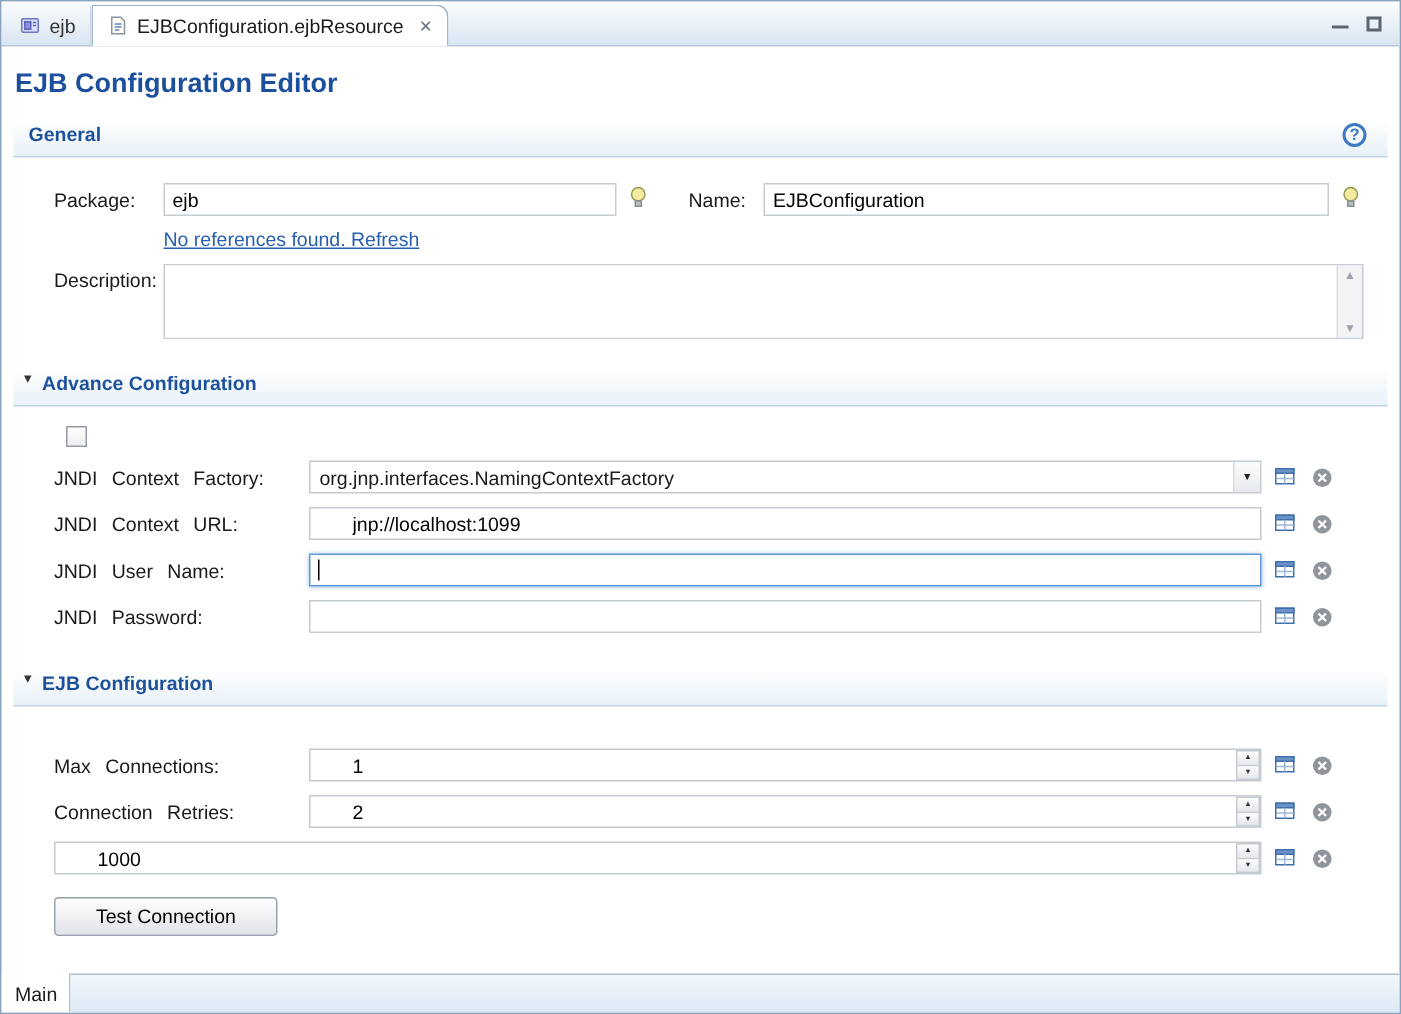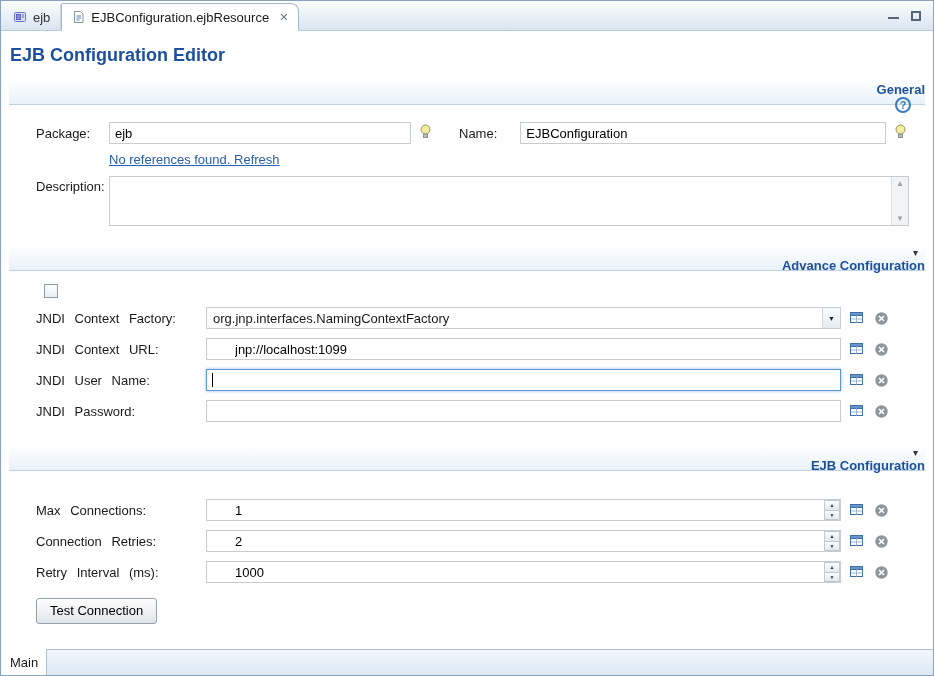--- a/index.html
+++ b/index.html
@@ -15,36 +15,36 @@
   .tab-icon svg { display:block; }
   .tab-close { color:#6b7684; font-size:11px; margin-left:4px; cursor:pointer; }
   .wincontrols { margin-left:auto; align-self:center; display:flex; gap:12px; padding-right:12px; }
   .minbtn { width:11px; height:8px; border-bottom:2px solid #5a6572; }
   .maxbtn { width:10px; height:10px; border:2px solid #5a6572; }
 
   
   .page-title { margin:14px 0 0 9px; font-size:18px; font-weight:bold; color:#1c4f9c; }
 
   
-  .sect { margin:16px 8px 0 8px; height:23px; display:flex; align-items:flex-end; background:linear-gradient(180deg,#fdfefe,#e8f1f9); border-bottom:1px solid #bed3e7;flex-direction:column; }
+  .sect { margin:16px 8px 0 8px; height:23px; display:flex; align-items:flex-start; background:linear-gradient(180deg,#fdfefe,#e8f1f9); border-bottom:1px solid #bed3e7; }
   .sect-title { color:#1d5199; font-weight:bold; }
   .sect.plain { padding-left:10px; }
   .twistie { margin:0 7px 0 7px; font-size:10px; color:#333; line-height:1; cursor:pointer; }
   .help { margin-left:auto; margin-right:14px; width:16px; height:16px; border:2px solid #3c79c0; border-radius:50%; color:#3c79c0; font-weight:bold; font-size:11px; display:flex; align-items:center; justify-content:center; cursor:pointer; }
 
   
   .row { display:flex; align-items:center; }
   input.fld, .combo { height:22px; border:1px solid #c6ccd2; background:#fff; font:inherit; }
   input.fld { padding:0 5px; outline:none; }
 
   .row-pkg { margin:17px 26px 0 35px; }
   .lbl-pkg { width:73px; }
   .input-pkg { width:302px; }
   .bulb { margin:0 9px 0 8px; flex:none; }
-  .lbl-name { margin-left:18px; margin-right:23px; }
+  .lbl-name { margin-left:18px; margin-right:12px; }
   .input-name { flex:1; }
 
   .ref-link { display:inline-block; margin:8px 0 0 108px; color:#2860b0; text-decoration:underline; cursor:pointer; }
 
   .row-desc { margin:9px 24px 0 35px; display:flex; align-items:flex-start; }
   .lbl-desc { width:73px; padding-top:3px; }
   .descbox { flex:1; height:50px; border:1px solid #c6ccd2; display:flex; background:#fff; }
   .desc-text { flex:1; border:none; resize:none; outline:none; font:inherit; padding:2px 5px; }
   .scrollcol { width:17px; background:#f2f3f5; border-left:1px solid #dcdfe3; display:flex; flex-direction:column; justify-content:space-between; align-items:center; font-size:8px; color:#9aa2ac; padding:2px 0; }
 
@@ -62,21 +62,21 @@
   .combo-arrow { position:absolute; right:0; top:0; bottom:0; width:18px; display:flex; align-items:center; justify-content:center; font-size:7px; color:#222; border-left:1px solid #d4d8dc; background:linear-gradient(#fafbfc,#e7ebef); cursor:pointer; }
 
   .spinwrap input.fld { padding-right:21px; }
   .spinner { position:absolute; right:1px; top:1px; bottom:1px; width:16px; display:flex; flex-direction:column; }
   .spinner .spin { flex:1; display:flex; align-items:center; justify-content:center; font-size:5px; color:#333; background:linear-gradient(#fcfdfe,#e3e8ed); border:1px solid #c3c9cf; cursor:pointer; }
   .spinner .spin + .spin { border-top:none; }
 
   .icon-btn { margin-left:9px; flex:none; width:15px; height:14px; cursor:pointer; }
   .icon-btn svg { display:block; }
 
-  .test-btn { display:inline-block; margin:15px 0 0 35px; padding:4px 13px 5px; background:linear-gradient(#fefefe,#e0e4e9); border:1px solid #97a1ad; border-radius:3px; font:inherit; cursor:pointer; }
+  .test-btn { display:inline-block; margin:15px 0 0 35px; padding:4px 27px 5px; background:linear-gradient(#fefefe,#e0e4e9); border:1px solid #97a1ad; border-radius:3px; font:inherit; cursor:pointer; }
 
   
   .footer { position:absolute; left:0; right:0; bottom:0; height:26px; display:flex; }
   .main-tab { width:46px; padding-left:9px; display:flex; align-items:center; background:#fff; border-right:1px solid #aebfd2; cursor:pointer; }
   .footer-rest { flex:1; border-top:1px solid #aebfd2; background:linear-gradient(#f2f7fc,#dce8f4); }
 </style>
 </head>
 <body>
 
 <div class="window">
@@ -301,21 +301,20 @@
     </span>
     <span class="icon-btn">
       <svg width="15" height="15" viewBox="0 0 15 15">
           <circle cx="7.5" cy="7.5" r="6.2" fill="#8f959b"></circle>
           <path d="M5 5 L10 10 M10 5 L5 10" stroke="#ffffff" stroke-width="1.6"></path>
         </svg>
     </span>
   </div>
 
   <div class="row row-e">
-    <span class="lbl-j">Retry Interval (ms):</span>
     <div class="fieldwrap spinwrap">
       <input class="fld" type="text" value="1000" style="">
       <span class="spinner">
         <span class="spin">▲</span>
         <span class="spin">▼</span>
       </span>
     </div>
     <span class="icon-btn">
       <svg width="15" height="14" viewBox="0 0 15 14">
           <rect x="0.5" y="1.5" width="12" height="10" fill="#ffffff" stroke="#3f6fae"></rect>

